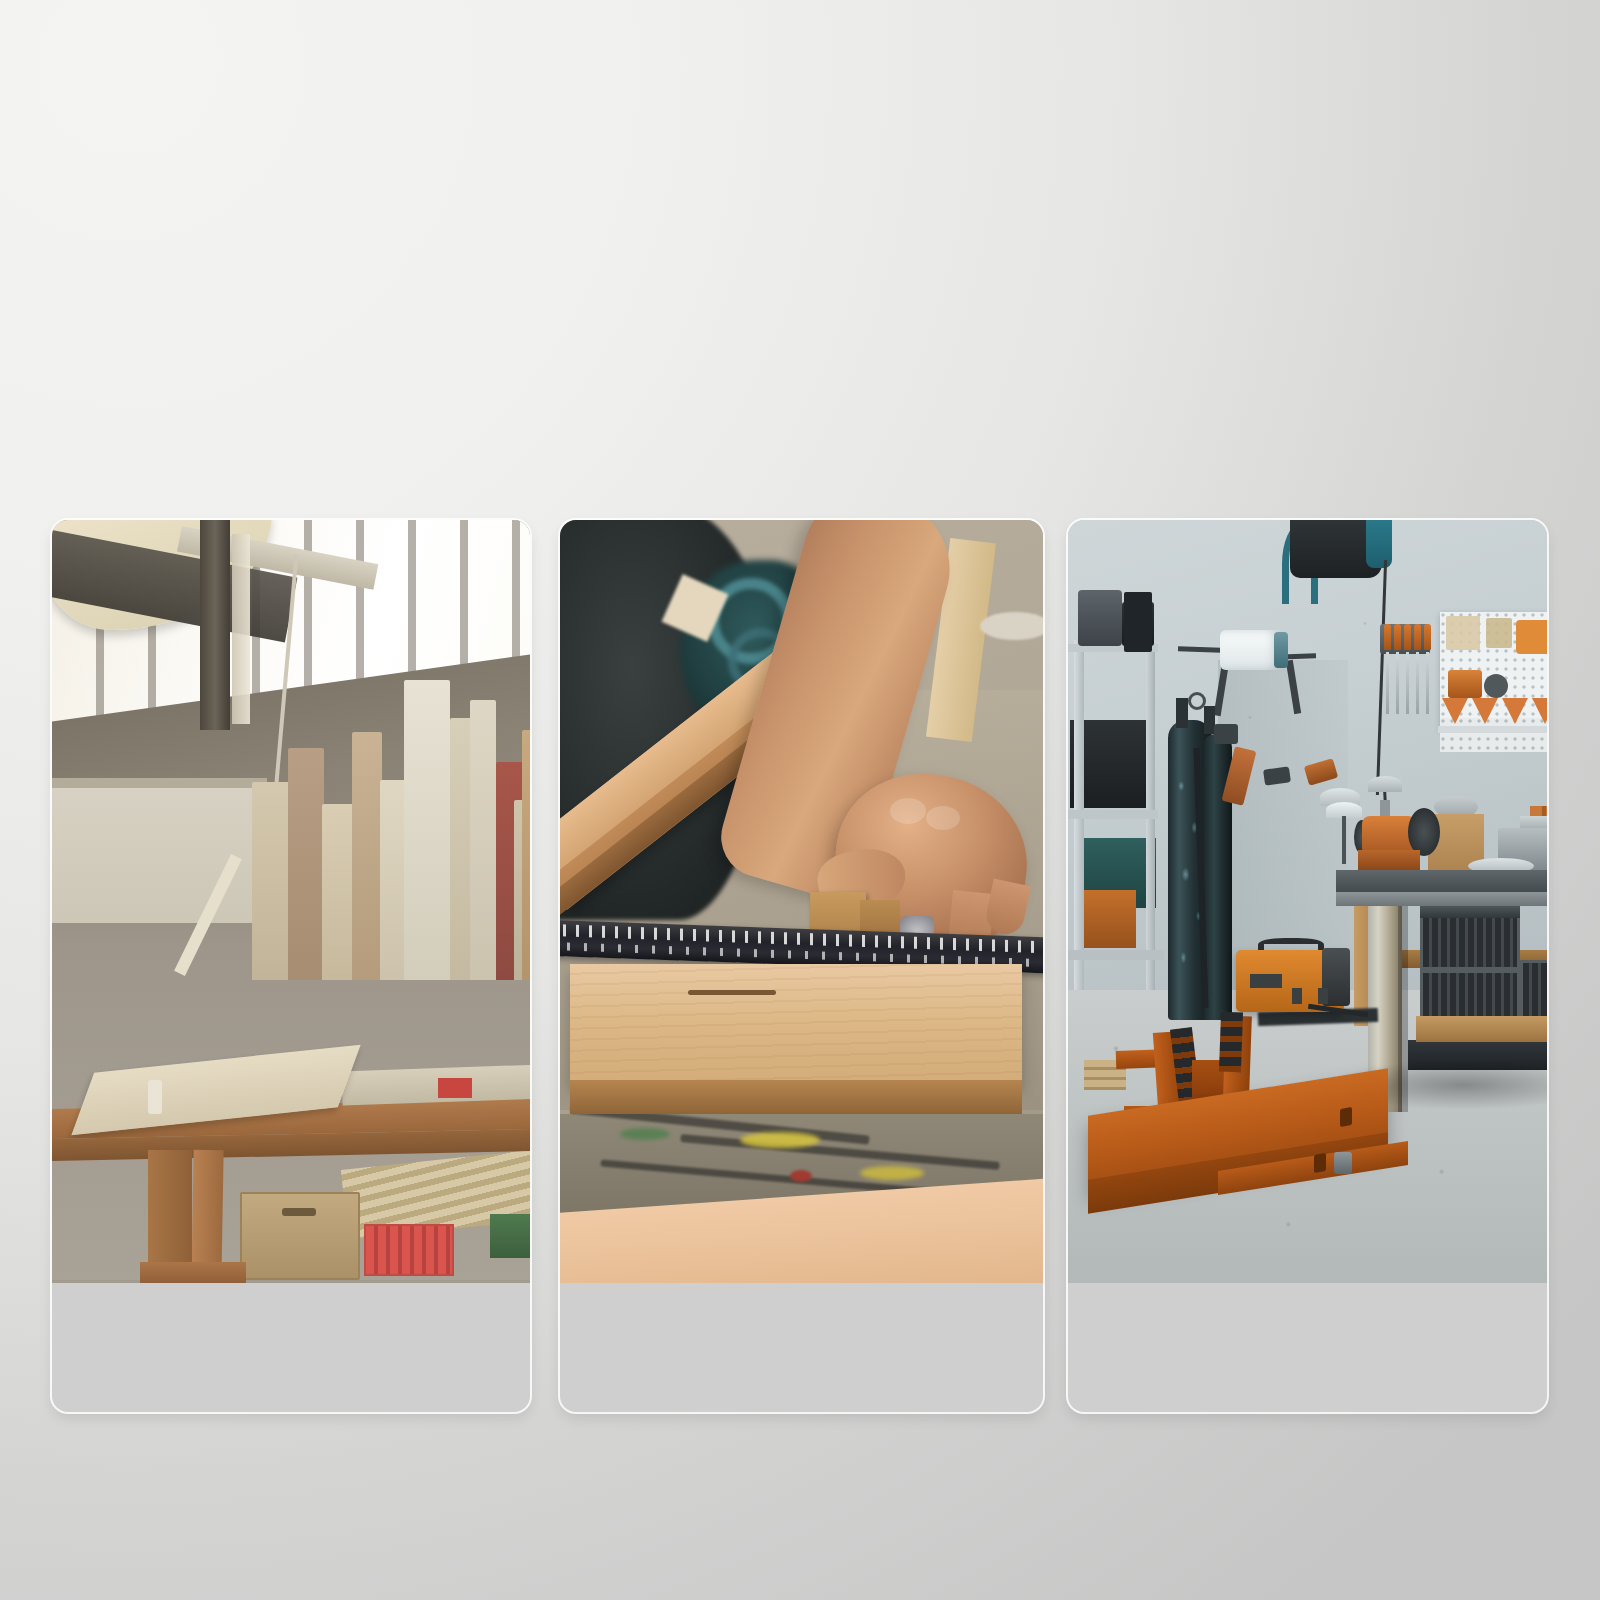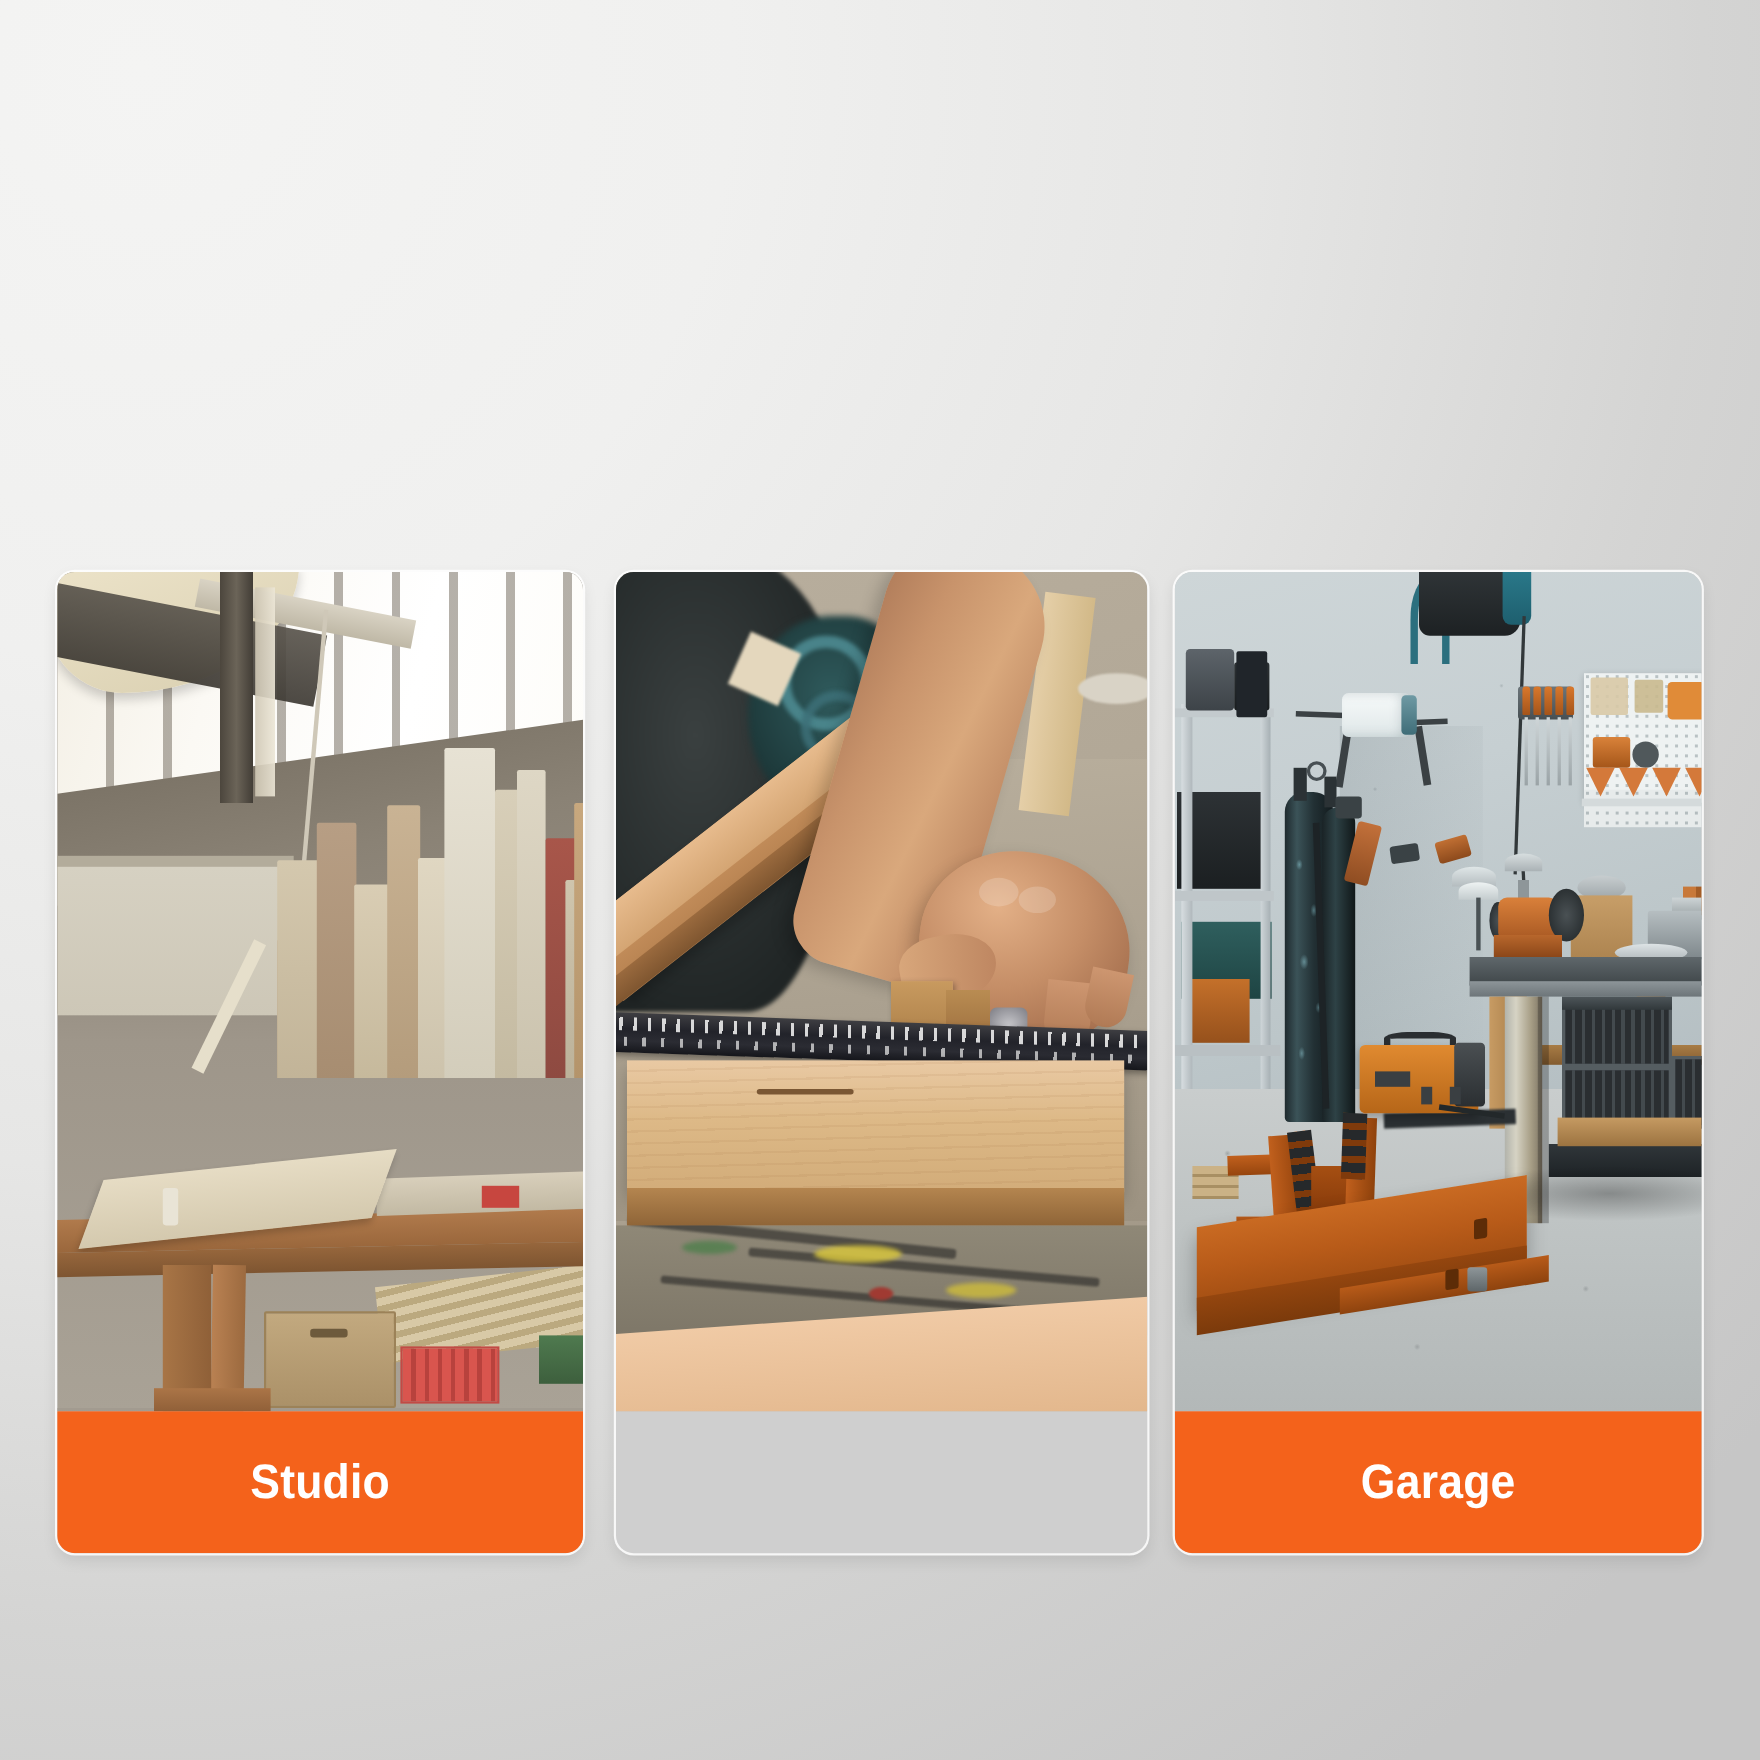--- a/index.html
+++ b/index.html
@@ -609,23 +609,20 @@
         <div class="layer s-redcrate"></div>
         <div class="layer s-topplank"></div>
         <div class="layer s-panel2"></div>
         <div class="layer s-panel"></div>
         <div class="layer s-benchtop"></div>
         <div class="layer s-leg2"></div>
         <div class="layer s-leg1"></div>
         <div class="layer s-leg3"></div>
         <div class="layer s-bottle"></div>
         <div class="layer s-redbox"></div>
-      </div>
-      <div class="caption">
-        <span class="caption-label">Studio</span>
       </div>
     </div>
 
     <div class="card c2">
       <div class="photo">
         <div class="layer w-bg"></div>
         <div class="layer w-surface"></div>
         <div class="layer w-darkleft"></div>
         <div class="layer w-teal"></div>
         <div class="layer w-coil1"></div>
@@ -788,19 +785,16 @@
         <div class="layer g-brk2"></div>
         <div class="layer g-brk2-dark"></div>
         <div class="layer g-brk2-foot"></div>
         <div class="layer g-plat"></div>
         <div class="layer g-plat-hole1"></div>
         <div class="layer g-plat-face"></div>
         <div class="layer g-plat-rail"></div>
         <div class="layer g-plat-hole2"></div>
         <div class="layer g-plat-bolt"></div>
       </div>
-      <div class="caption">
-        <span class="caption-label">Garage</span>
-      </div>
     </div>
 
   </div>
 </div>
 
 </body></html>

